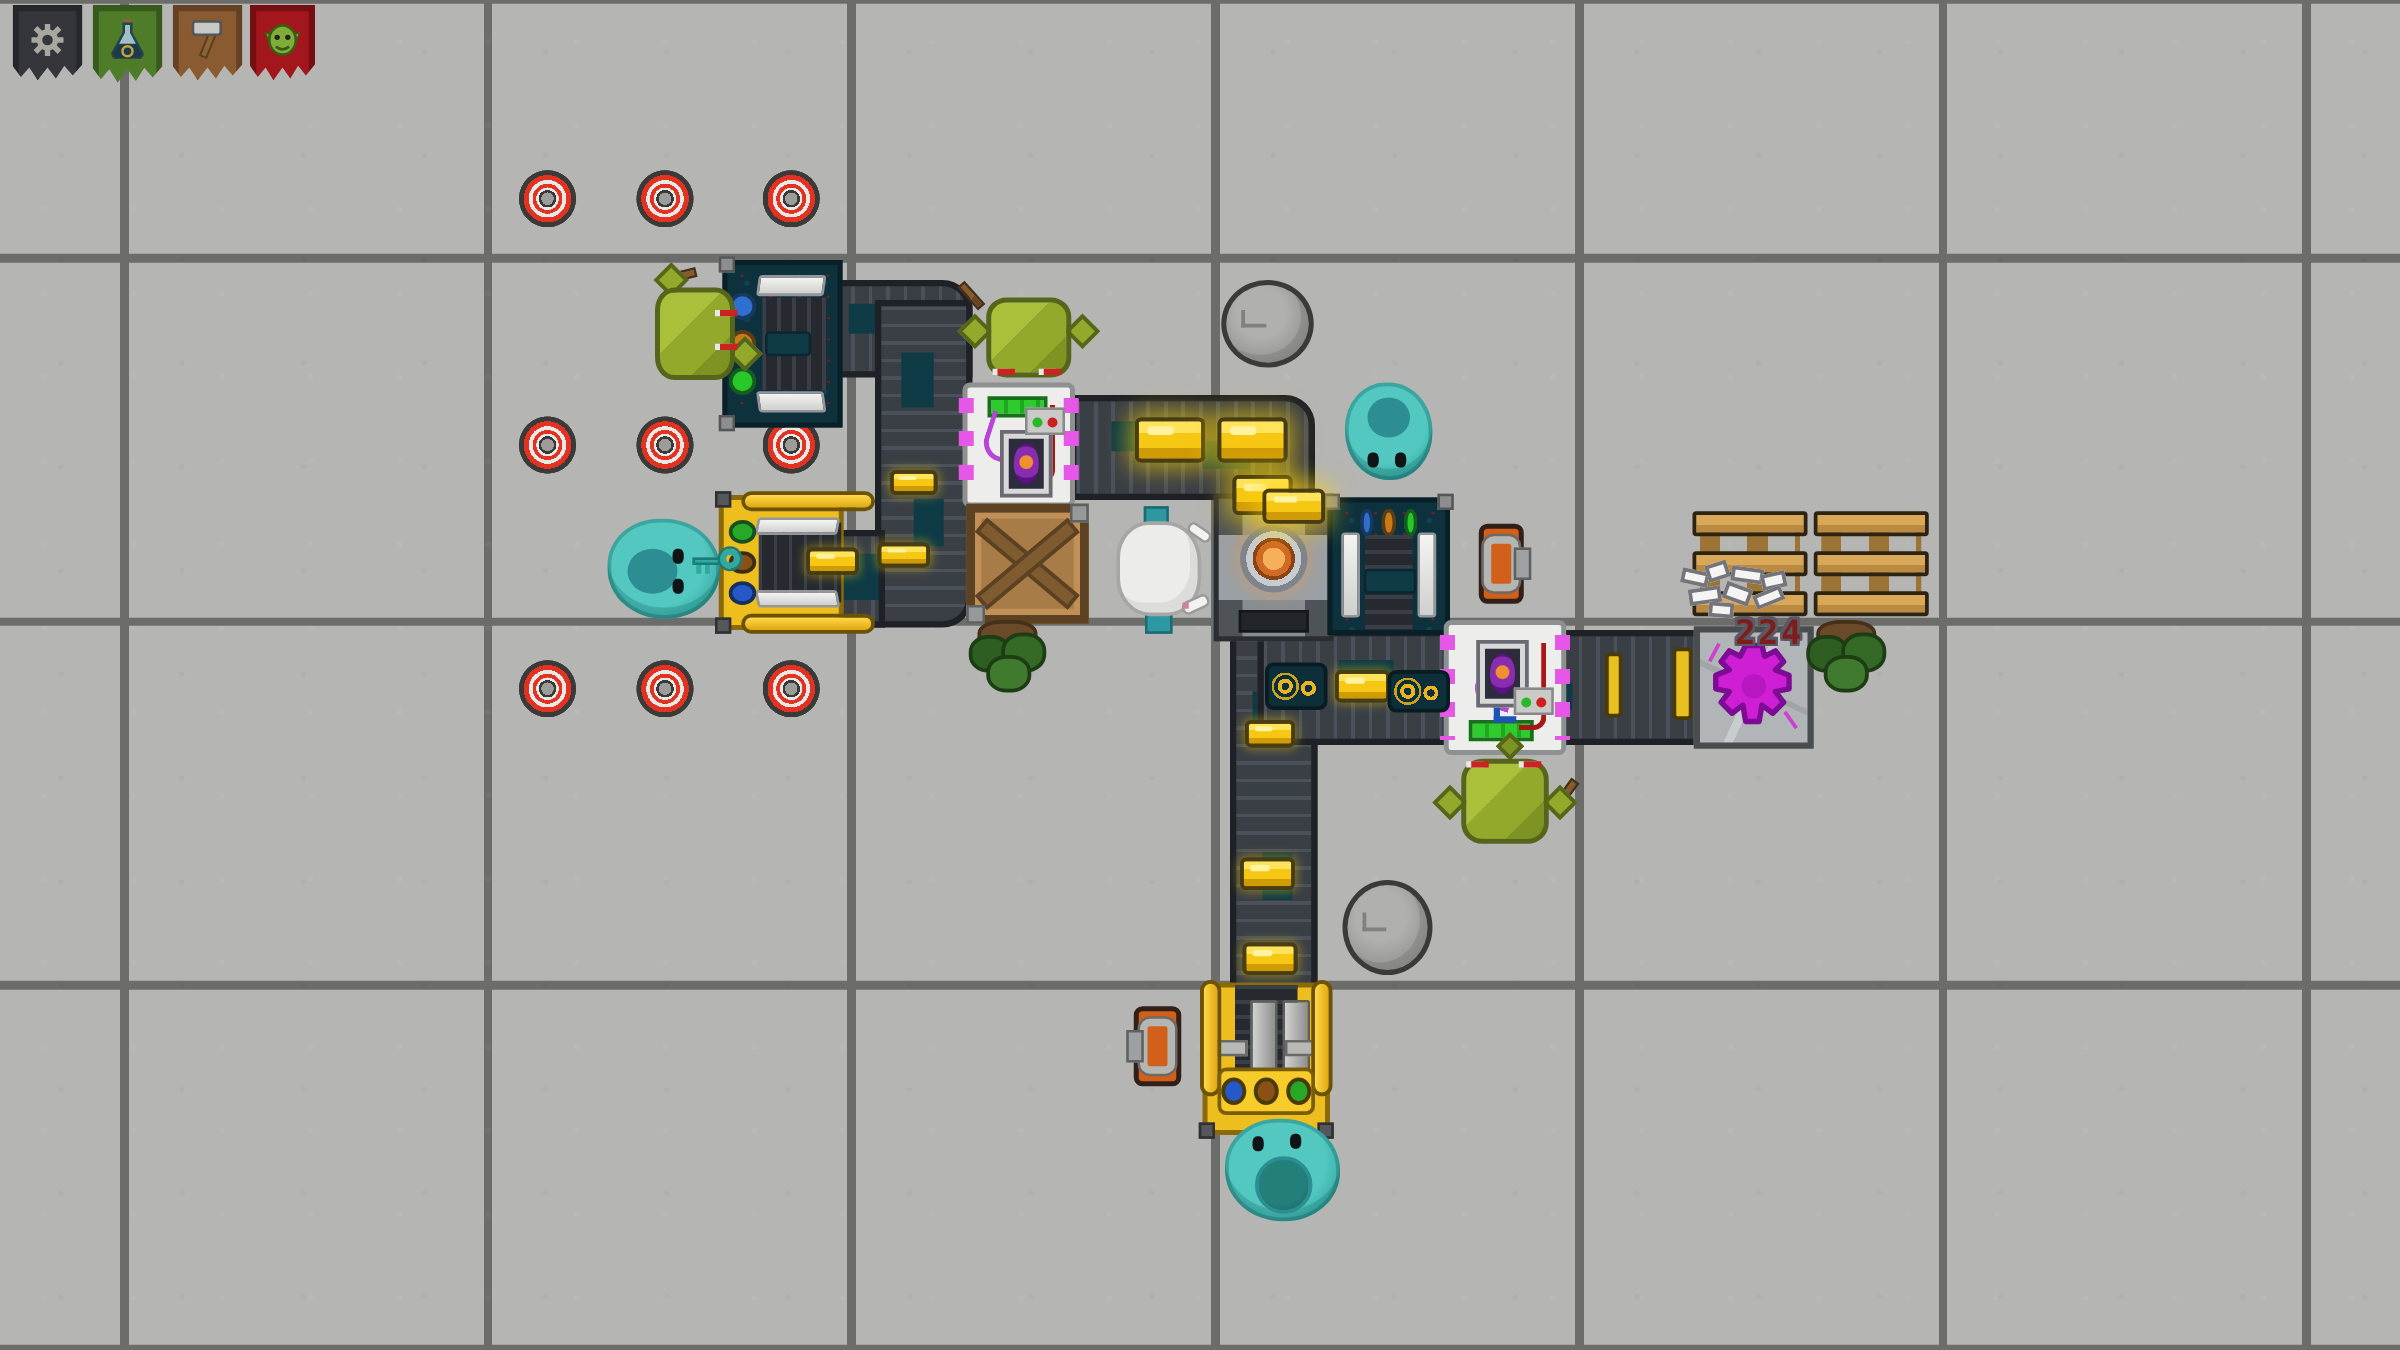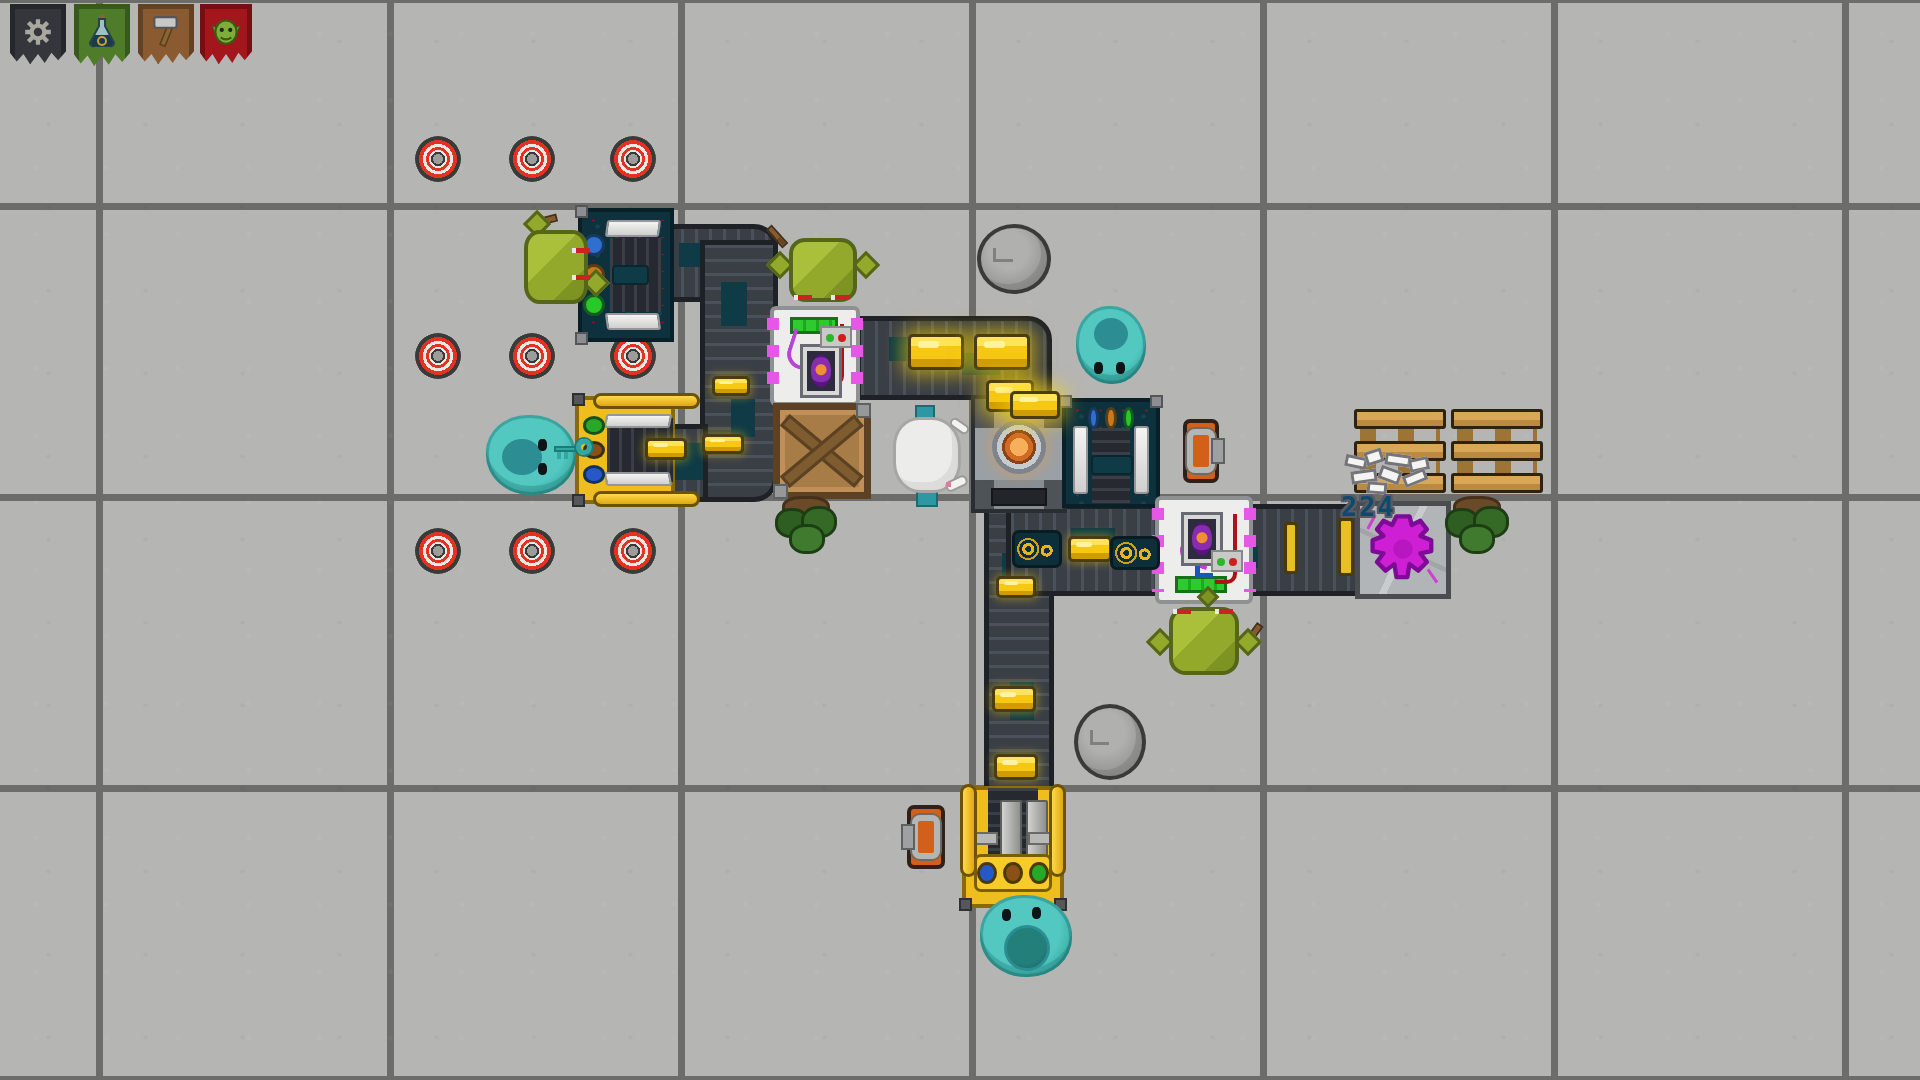--- a/index.html
+++ b/index.html
@@ -175,22 +175,22 @@
   .plank-a{top:0;}.plank-b{top:32px;}.plank-c{top:64px;}
   .scrap{position:absolute;background:#f4f4f2;border:3px solid #74747a;}
   .scrap:nth-of-type(1){left:4px;top:8px;width:22px;height:12px;transform:rotate(12deg);}
   .scrap:nth-of-type(2){left:24px;top:2px;width:18px;height:14px;transform:rotate(-18deg);}
   .scrap:nth-of-type(3){left:44px;top:6px;width:26px;height:12px;transform:rotate(8deg);}
   .scrap:nth-of-type(4){left:68px;top:10px;width:20px;height:13px;transform:rotate(-12deg);}
   .scrap:nth-of-type(5){left:10px;top:22px;width:26px;height:13px;transform:rotate(-8deg);}
   .scrap:nth-of-type(6){left:38px;top:20px;width:22px;height:14px;transform:rotate(20deg);}
   .scrap:nth-of-type(7){left:62px;top:24px;width:24px;height:12px;transform:rotate(-22deg);}
   .scrap:nth-of-type(8){left:26px;top:34px;width:20px;height:12px;transform:rotate(5deg);}
-  .count-label{position:absolute;left:0;right:0;bottom:-8px;text-align:left;
-    font:bold 27px "DejaVu Sans Mono","Liberation Mono",monospace;color:#0c4a6e;letter-spacing:2px;
+  .count-label{position:absolute;left:0;right:0;bottom:-8px;text-align:right;
+    font:bold 27px "DejaVu Sans Mono","Liberation Mono",monospace;color:#7f1d1d;letter-spacing:2px;
     text-shadow:2px 0 0 #5a5a64,-2px 0 0 #5a5a64,0 2px 0 #5a5a64,0 -2px 0 #5a5a64,
       2px 2px 0 #5a5a64,-2px -2px 0 #5a5a64,2px -2px 0 #5a5a64,-2px 2px 0 #5a5a64;margin-top:28px;}
 
   
   .e-toolbox{background:#d2601a;border:4px solid #302018;border-radius:7px;}
   .e-toolbox::before{content:"";position:absolute;left:50%;top:50%;transform:translate(-50%,-50%);
     width:16px;height:32px;border:6px solid #b4b6b4;border-radius:8px;box-shadow:0 0 0 2px #6a6a68;}
   .e-toolbox::after{content:"";position:absolute;top:50%;transform:translateY(-50%);
     width:10px;height:22px;background:#9ea0a2;border:2px solid #5e6062;}
   .var-tab-right::after{right:-10px;}

